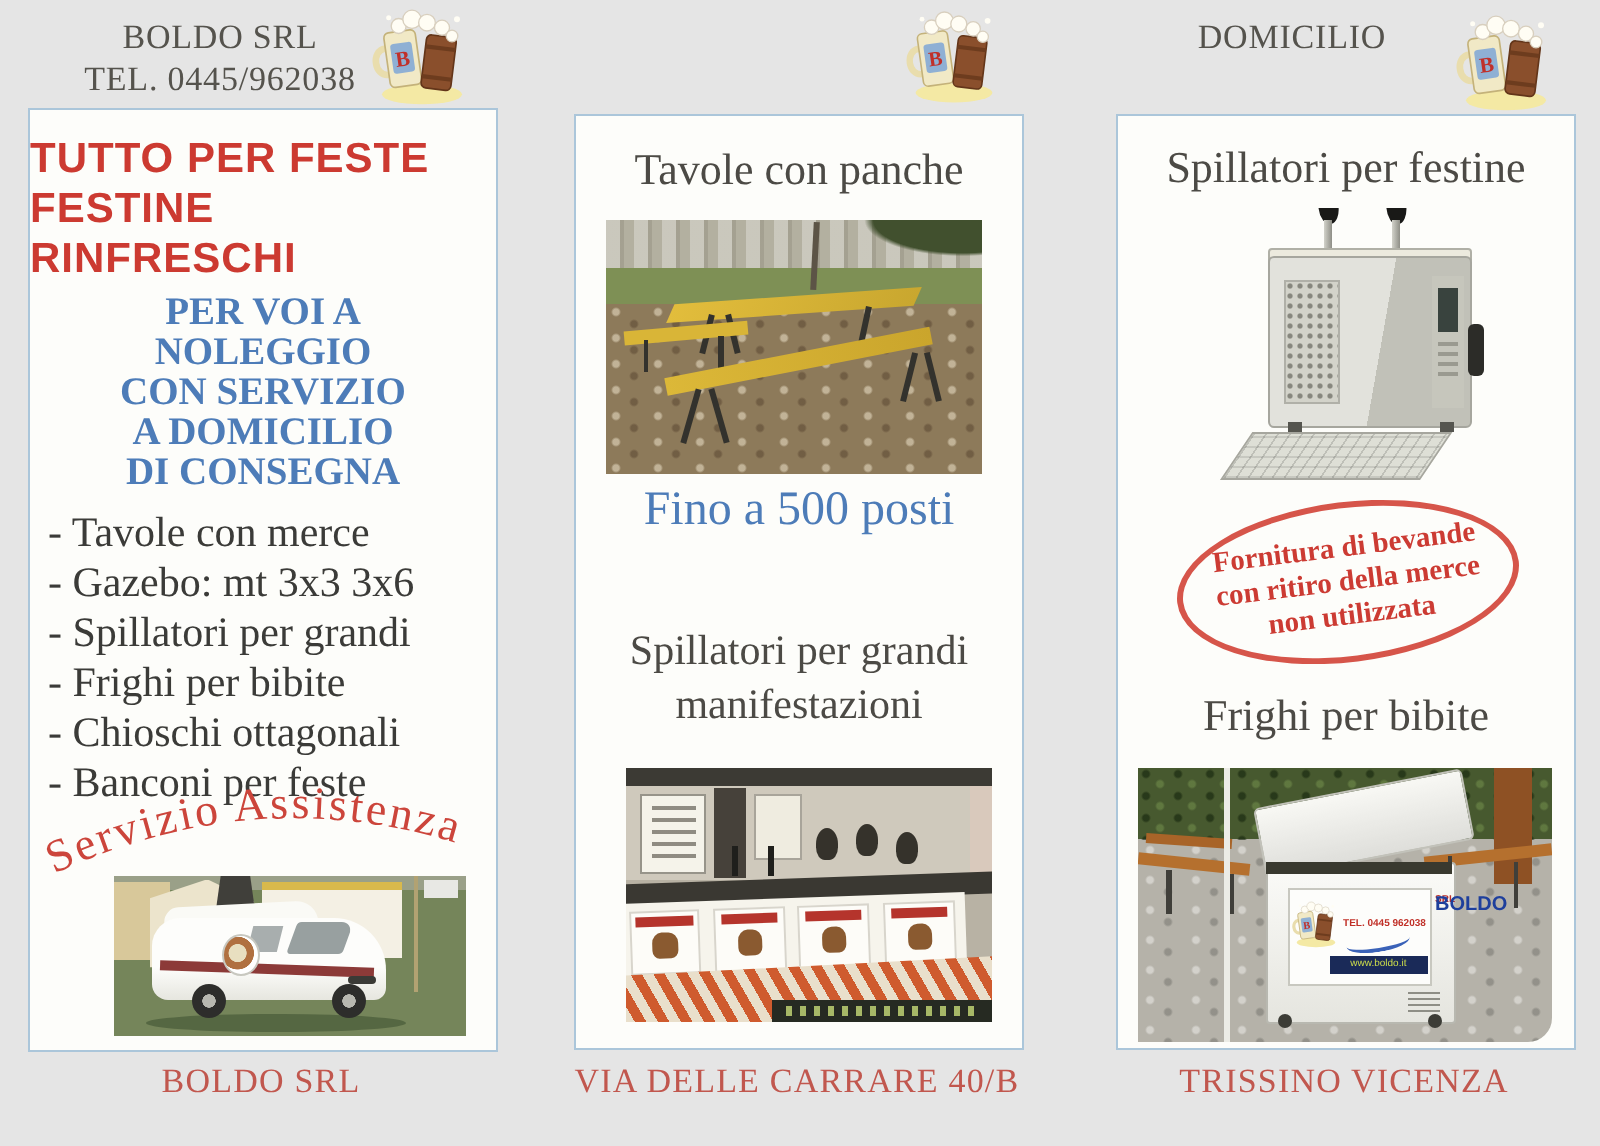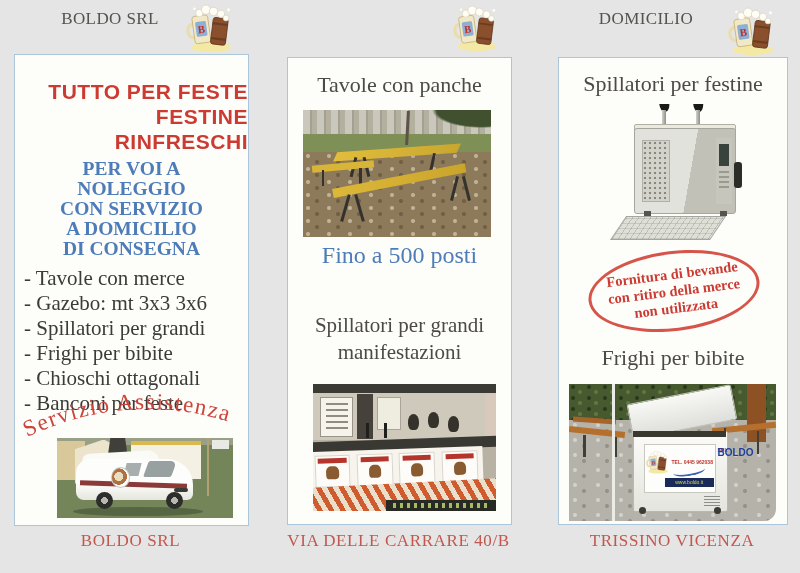--- a/index.html
+++ b/index.html
@@ -21,21 +21,21 @@
   #box-mid{left:287px;top:57px;width:223px;height:466px;}
   #box-right{left:558px;top:57px;width:228px;height:466px;}
 
   
   .footer{position:absolute;top:531px;text-align:center;font-size:17px;color:#c1574e;letter-spacing:.6px;}
   #footer-left{left:14px;width:233px;}
   #footer-mid{left:287px;width:223px;}
   #footer-right{left:558px;width:228px;}
 
   
-  .headline{margin-top:24px;text-align:right;font-family:"Liberation Sans",sans-serif;font-weight:bold;font-size:21px;line-height:25px;color:#cc3a31;letter-spacing:.5px;}
+  .headline{margin-top:12px;text-align:left;font-family:"Liberation Sans",sans-serif;font-weight:bold;font-size:21px;line-height:25px;color:#cc3a31;letter-spacing:.5px;}
   .subhead{margin-top:5px;text-align:center;font-weight:bold;font-size:19.5px;line-height:20px;color:#4d7cb8;}
   .list{margin:7px 0 0 9px;font-size:21px;line-height:25px;color:#3b3b38;}
   .arc-svg{position:absolute;left:5px;top:337px;}
 
   
   .gray-h{text-align:center;font-size:22px;color:#4c4a45;}
   .mid-h1{margin-top:14px;}
   .mid-caption{position:absolute;top:184px;width:100%;text-align:center;font-size:24px;color:#4d7cb8;}
   .mid-h2{position:absolute;top:254px;left:16px;right:16px;text-align:center;font-size:21px;line-height:27px;color:#4c4a45;}
   .right-h1{margin-top:13px;}
@@ -152,20 +152,21 @@
   .fzl-squiggle{left:28px;top:21px;width:32px;height:8px;border-bottom:2px solid #3a62b8;border-radius:50%;transform:rotate(-9deg);}
   .fzl-web{left:20px;right:1px;top:33px;height:9px;background:#1a2a58;color:#cede4a;font-family:"Liberation Sans",sans-serif;font-size:5px;line-height:9px;text-align:center;}
 </style>
 </head>
 <body>
 
 <div class="page">
 
   <div class="hdr hdr-left">
     <div>BOLDO SRL</div>
+    <div>TEL. 0445/962038</div>
   </div>
   <div id="icon-left" class="beer-icon">
       <svg viewBox="0 0 60 60" preserveAspectRatio="xMidYMid meet">
         <ellipse cx="30" cy="53" rx="24" ry="6" fill="#f4e9a4"></ellipse>
         <g transform="rotate(-8 19 32)">
           <path d="M9 24 C0 24 0 40 9 40" fill="none" stroke="#e9ddad" stroke-width="4"></path>
           <rect x="9" y="15" width="19" height="33" rx="3" fill="#f1e9c6" stroke="#c4b27a" stroke-width="1"></rect>
           <rect x="12" y="22" width="13" height="18" rx="2" fill="#8fb0d4"></rect>
           <text x="18.5" y="36" font-size="13" font-weight="bold" fill="#c0302a" text-anchor="middle" font-family="Liberation Serif, serif">B</text>
         </g>

